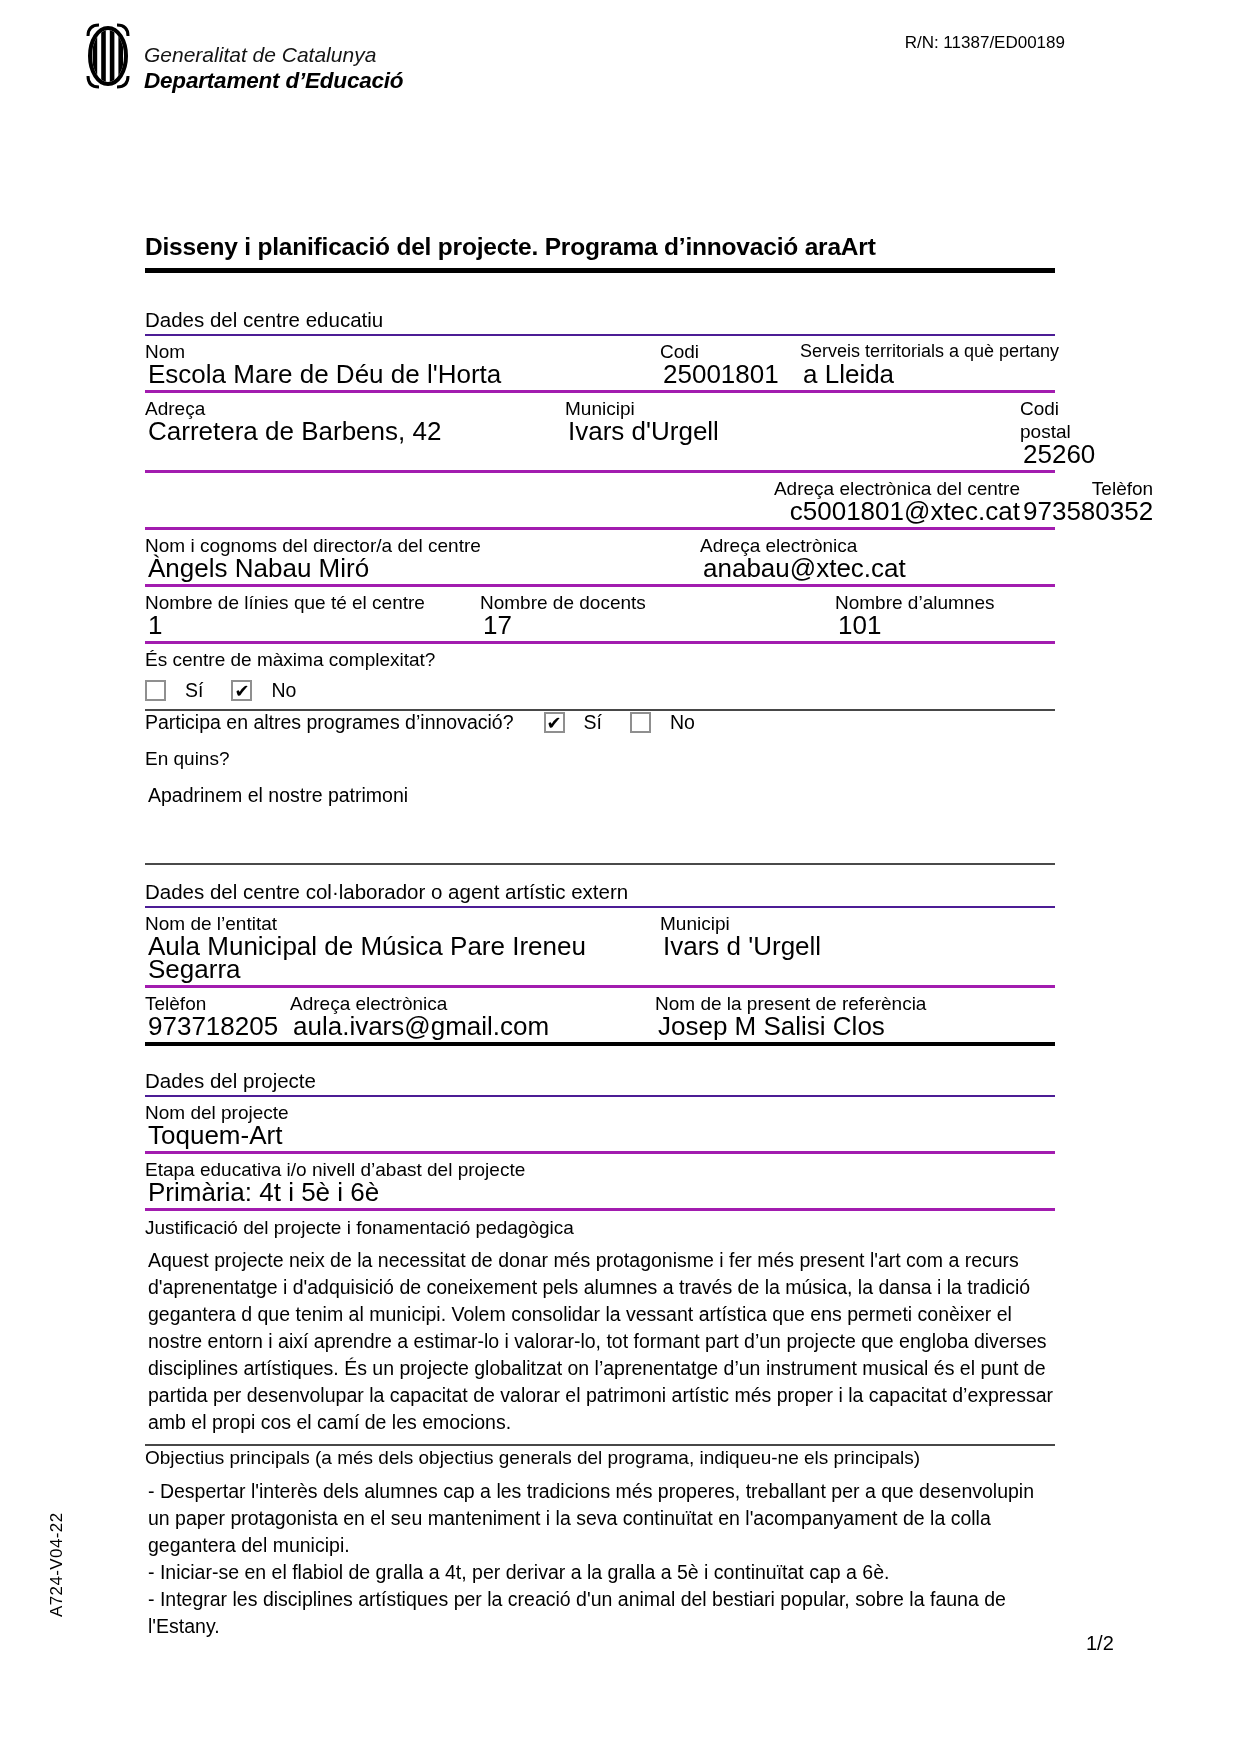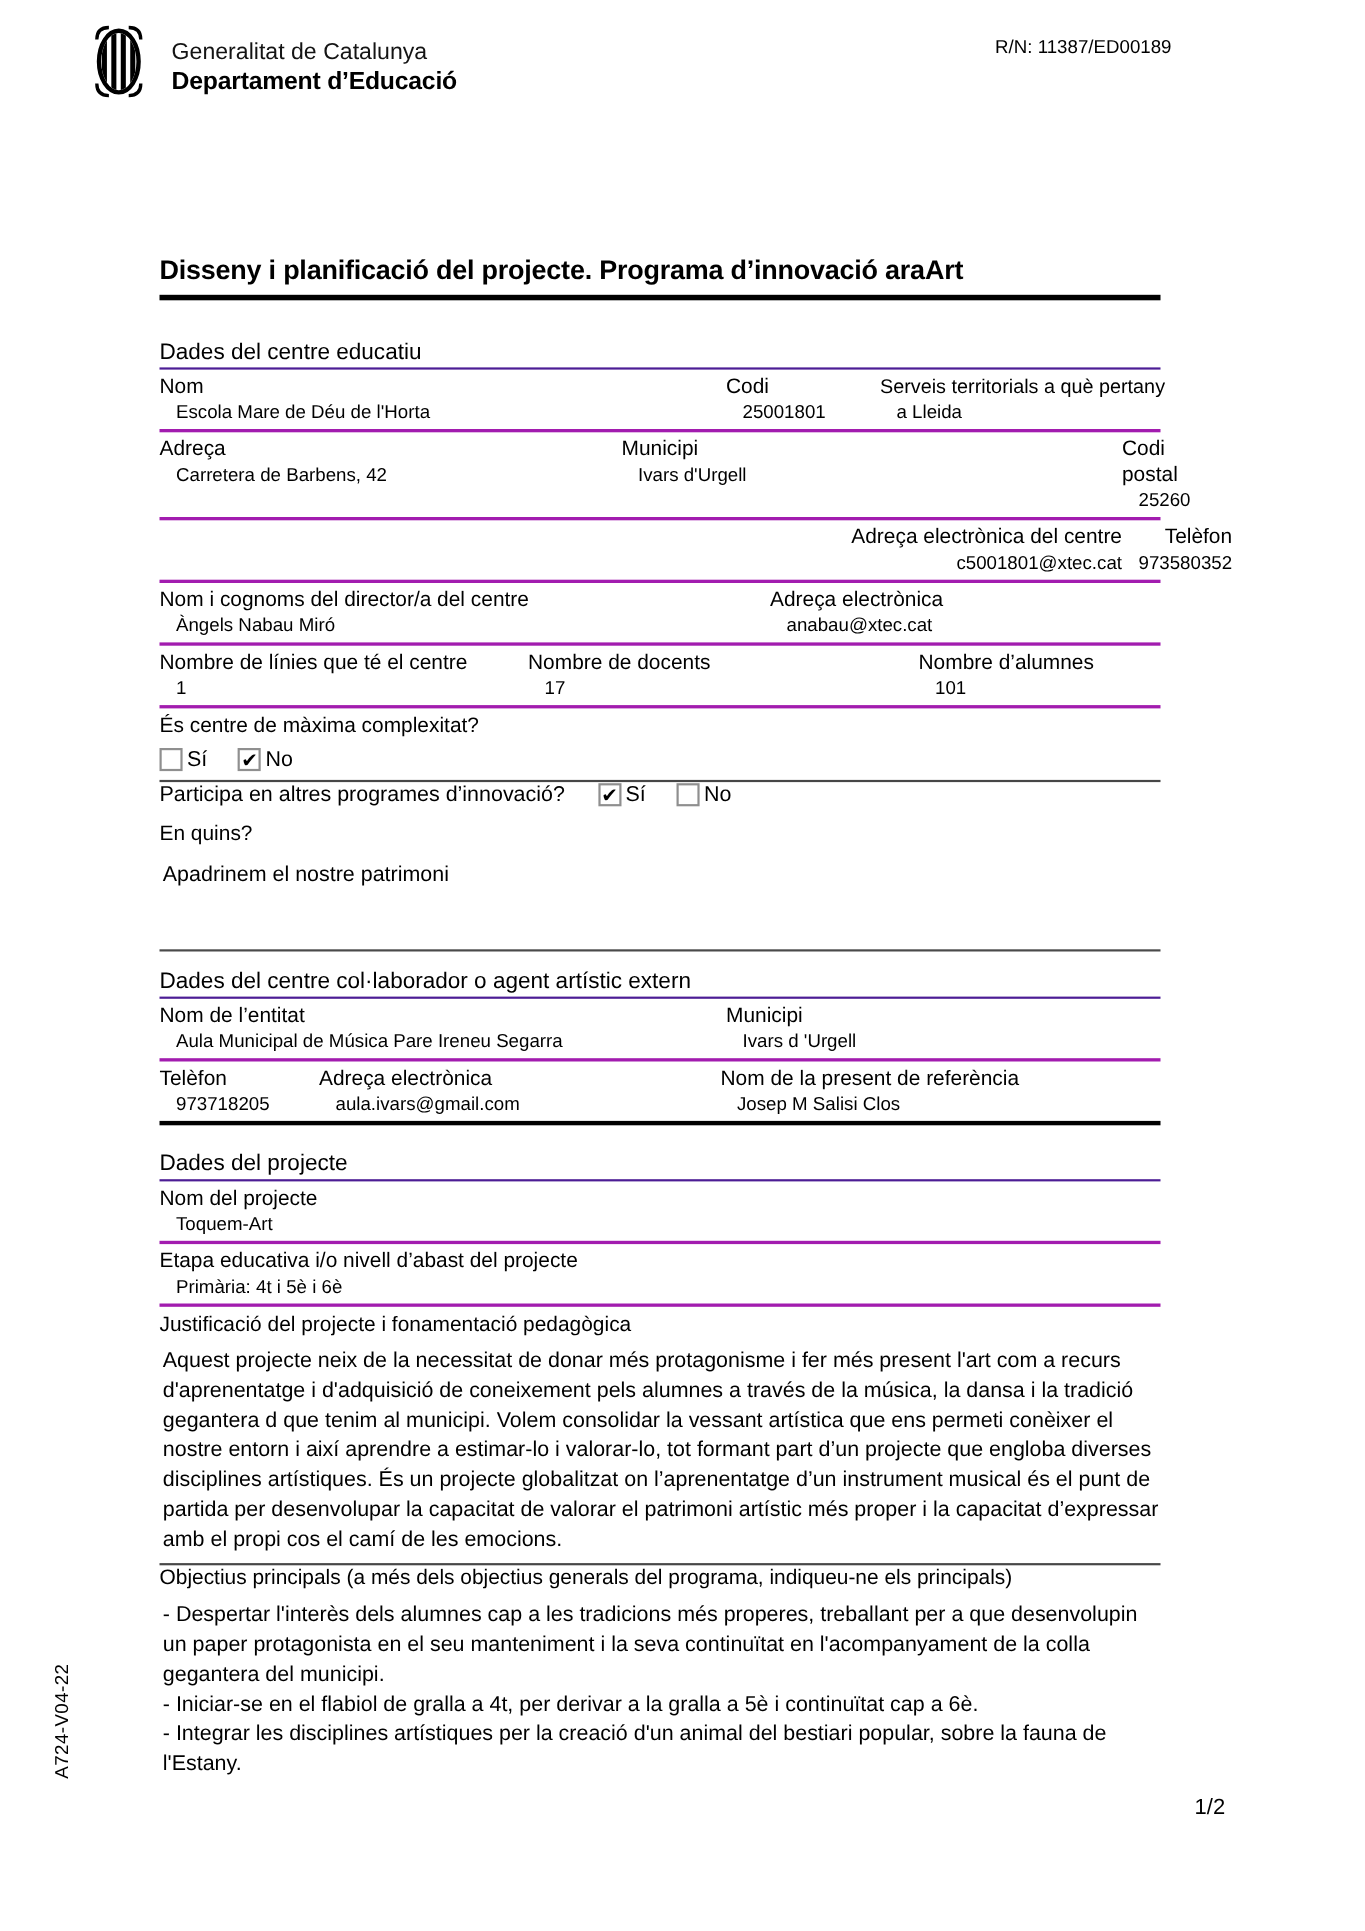--- a/index.html
+++ b/index.html
@@ -5,54 +5,54 @@
   * { box-sizing: border-box; }
   html, body { margin: 0; padding: 0; }
   body {
     width: 1241px; height: 1755px;
     background: #ffffff; color: #000;
     font-family: "Liberation Sans", "DejaVu Sans", sans-serif;
   }
   .page { position: relative; width: 1241px; height: 1755px; background: #fff; overflow: hidden; }
 
   
-  .brand { position: absolute; left: 85px; top: 22px; display: flex; align-items: center; gap: 25px; }
+  .brand { position: absolute; left: 85px; top: 22px; display: flex; align-items: flex-end; gap: 13px; font-style: italic; }
   .brand-text { padding-top: 5px; }
   .org1 { font-size: 21px; line-height: 25px; color: #141414; }
   .org2 { font-size: 22.5px; line-height: 27px; font-weight: 700; letter-spacing: -0.2px; }
   .ref { position: absolute; top: 33px; right: 176px; font-size: 17px; }
 
   
   .content { position: absolute; left: 145px; top: 233px; width: 910px; }
   .title { margin: 0; font-size: 24.5px; line-height: 28px; font-weight: 700; padding-bottom: 7px;
            border-bottom: 5px solid #000; letter-spacing: -0.2px; }
   .sec-heading { margin: 0; font-size: 20.5px; line-height: 25px; font-weight: 400;
                  padding-bottom: 2px; border-bottom: 2px solid #4c1d95; }
   .mt-sec1 { margin-top: 34px; }
   .mt-sec2 { margin-top: 14px; }
   .mt-sec3 { margin-top: 22px; }
 
   .row { display: grid; padding: 4px 0; border-bottom: 3px solid #a21caf; }
   .row.thick { border-bottom: 4px solid #000; }
   .label { font-size: 19px; line-height: 23px; }
   .label.nowrap { white-space: nowrap; font-size: 18px; }
-  .value { font-size: 17px; line-height: 23px; padding-left: 3px; margin-left: 12px; }
+  .value { font-size: 26px; line-height: 23px; padding-left: 3px; }
 
   .g-r1  { grid-template-columns: 515px 140px 1fr; }
   .g-r2  { grid-template-columns: 420px 455px 1fr; }
   .g-r3  { grid-template-columns: 875px 1fr; text-align: right; }
   .g-r4  { grid-template-columns: 555px 1fr; }
   .g-r5  { grid-template-columns: 335px 355px 1fr; }
   .g-s2r1 { grid-template-columns: 515px 1fr; }
   .g-s2r2 { grid-template-columns: 145px 365px 1fr; }
   .g-one  { grid-template-columns: 1fr; }
 
   .qblock { padding: 4px 0 7px; border-bottom: 2px solid #474747; }
   .cbrow { display: flex; gap: 28px; margin-top: 8px; align-items: center; }
-  .cbgroup { display: inline-flex; align-items: center; gap: 4px; }
+  .cbgroup { display: inline-flex; align-items: center; gap: 19px; }
   .checkbox { width: 21px; height: 21px; border: 2px solid #8f8f8f; background: #fff;
               display: inline-flex; align-items: center; justify-content: center;
               font-size: 18px; font-weight: 700; line-height: 1; color: #000; cursor: default; }
   .cblabel { font-size: 19.5px; }
 
   .participa { display: flex; align-items: flex-start; gap: 30px; padding-top: 0; }
   .participa .label { font-size: 19.5px; }
   .participa .cbrow { margin-top: 0; }
 
   .enquins-label { margin-top: 13px; font-size: 19px; line-height: 23px; }

